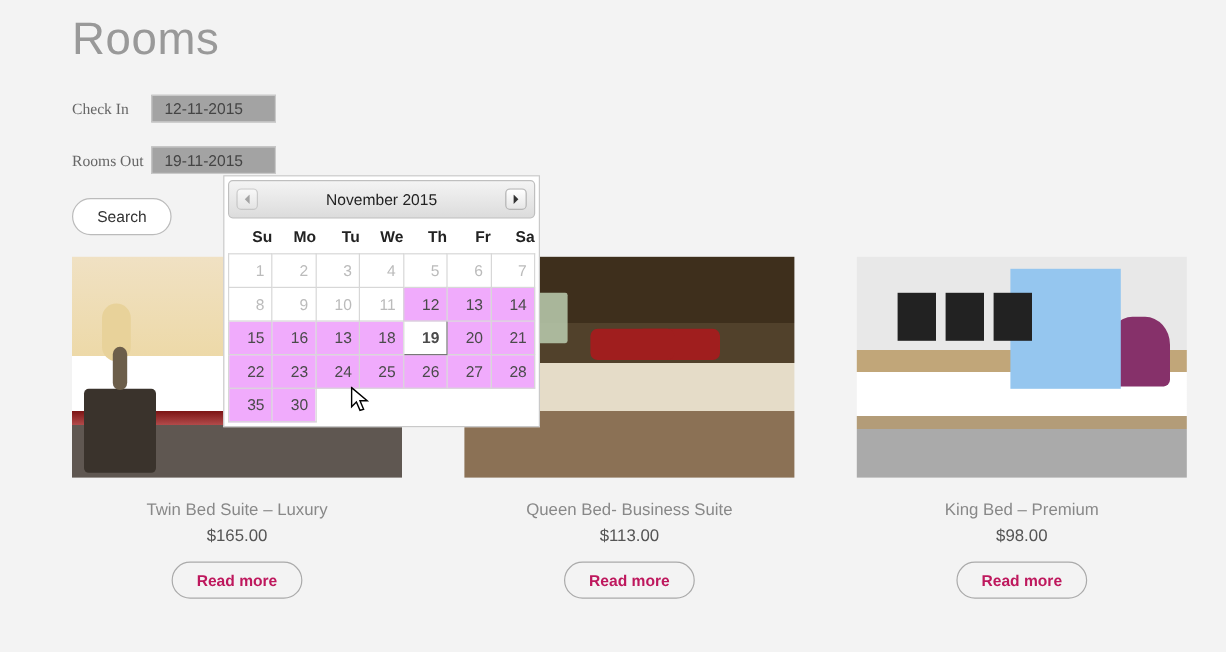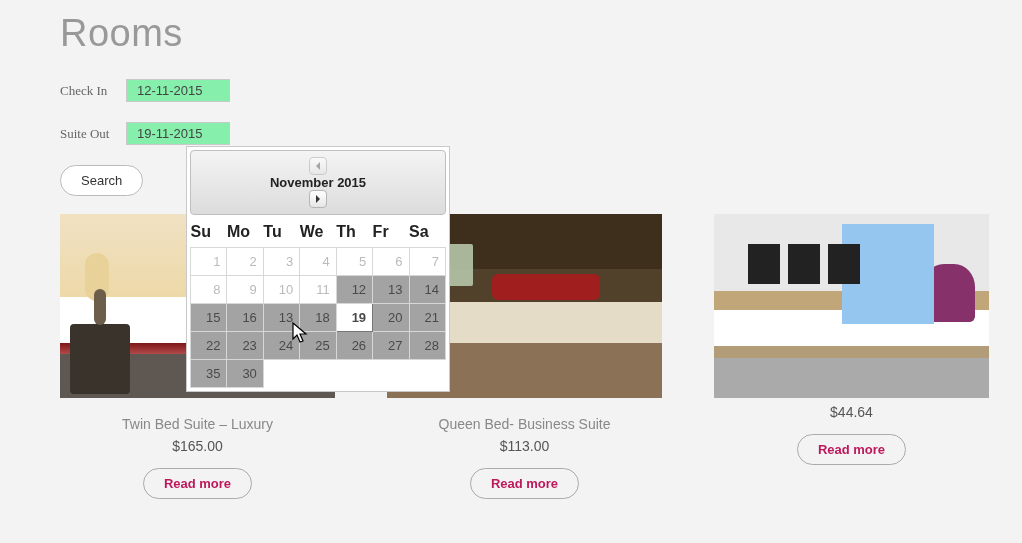--- a/index.html
+++ b/index.html
@@ -16,21 +16,21 @@
       font-weight: 300;
       font-size: 38px;
       color: #999;
       margin: 12px 0 24px 0;
       letter-spacing: 0.5px;
     }
     .form-row { margin-bottom: 20px; display: flex; align-items: center; gap: 6px; }
     .form-label { font-size: 13px; color: #666; min-width: 60px; font-family: Liberation Serif, serif; }
     .date-input {
       border: 1px solid #c9c9c9;
-      background: #86efac;
+      background: #a3a3a3;
       padding: 3px 10px;
       font-size: 13px;
       width: 104px;
       color: #444;
     }
     .search-btn {
       border: 1px solid #bbb;
       background: #fff;
       border-radius: 18px;
       padding: 7px 20px;
@@ -88,41 +88,40 @@
       font-size: 13px;
     }
     .dp-header {
       background: linear-gradient(#f4f4f4, #dcdcdc);
       border: 1px solid #bfbfbf;
       border-radius: 4px;
       padding: 6px 6px;
       display: flex;
       align-items: center;
       justify-content: space-between;
-      font-weight: 700;
+      font-weight: 400;
       color: #222;
-      flex-direction: column;
     }
     .dp-nav {
       width: 18px; height: 18px; border: 1px solid #b5b5b5; border-radius: 4px;
       background: linear-gradient(#fff,#e6e6e6);
       display:flex; align-items:center; justify-content:center;
       cursor: pointer;
     }
     .dp-nav svg { width:8px; height:8px; }
     .dp-disabled { opacity: .6; cursor: default; }
     table.dp-cal { width: 100%; border-collapse: collapse; margin-top: 2px; table-layout: fixed; }
-    .dp-cal th { text-align: left; font-weight: 700; font-size: 16px; padding: 6px 0; color: #222; }
+    .dp-cal th { text-align: right; font-weight: 700; font-size: 13px; padding: 6px 0; color: #222; }
     .dp-cal td {
       border: 1px solid #d7d7d7;
       text-align: right;
       padding: 5px 6px;
       height: 28px;
       color: #4a4a4a;
-      background: #a3a3a3;
+      background: #f0abfc;
       cursor: pointer;
     }
     .dp-cal td.past { color: #bbb; background: #fff; cursor: default; }
     .dp-cal td.blank { background: #fff; border: none; cursor: default; }
     .dp-cal td.selected { background: #fff; border: 1px solid #777; font-weight: 600; }
     .cursor {
       position: absolute;
       left: 292px; top: 310px;
       z-index: 60;
       pointer-events: none;
@@ -133,21 +132,21 @@
 
 <div class="container">
   <h1 class="page-title">Rooms</h1>
 
   <div class="form-row">
     <span class="form-label">Check In</span>
     <input class="date-input" type="text" value="12-11-2015" style="">
   </div>
 
   <div class="form-row">
-    <span class="form-label">Suite Out</span>
+    <span class="form-label">Rooms Out</span>
     <input class="date-input" type="text" value="19-11-2015" style="">
   </div>
 
   <button class="search-btn">Search</button>
 
   <div class="datepicker">
     <div class="dp-header">
       <span class="dp-nav dp-disabled">
         <svg viewBox="0 0 8 8">
             <path d="M6 0 L2 4 L6 8 Z" fill="#777"></path>
@@ -234,17 +233,18 @@
       <button class="product-btn">Read more</button>
     </div>
     <div class="product">
       <div class="product-img img-room2"></div>
       <div class="product-title">Queen Bed- Business Suite</div>
       <div class="product-price">$113.00</div>
       <button class="product-btn">Read more</button>
     </div>
     <div class="product">
       <div class="product-img img-room3"></div>
-      <div class="product-price">$44.64</div>
+      <div class="product-title">King Bed – Premium</div>
+      <div class="product-price">$98.00</div>
       <button class="product-btn">Read more</button>
     </div>
   </div>
 </div>
 
 </body></html>

